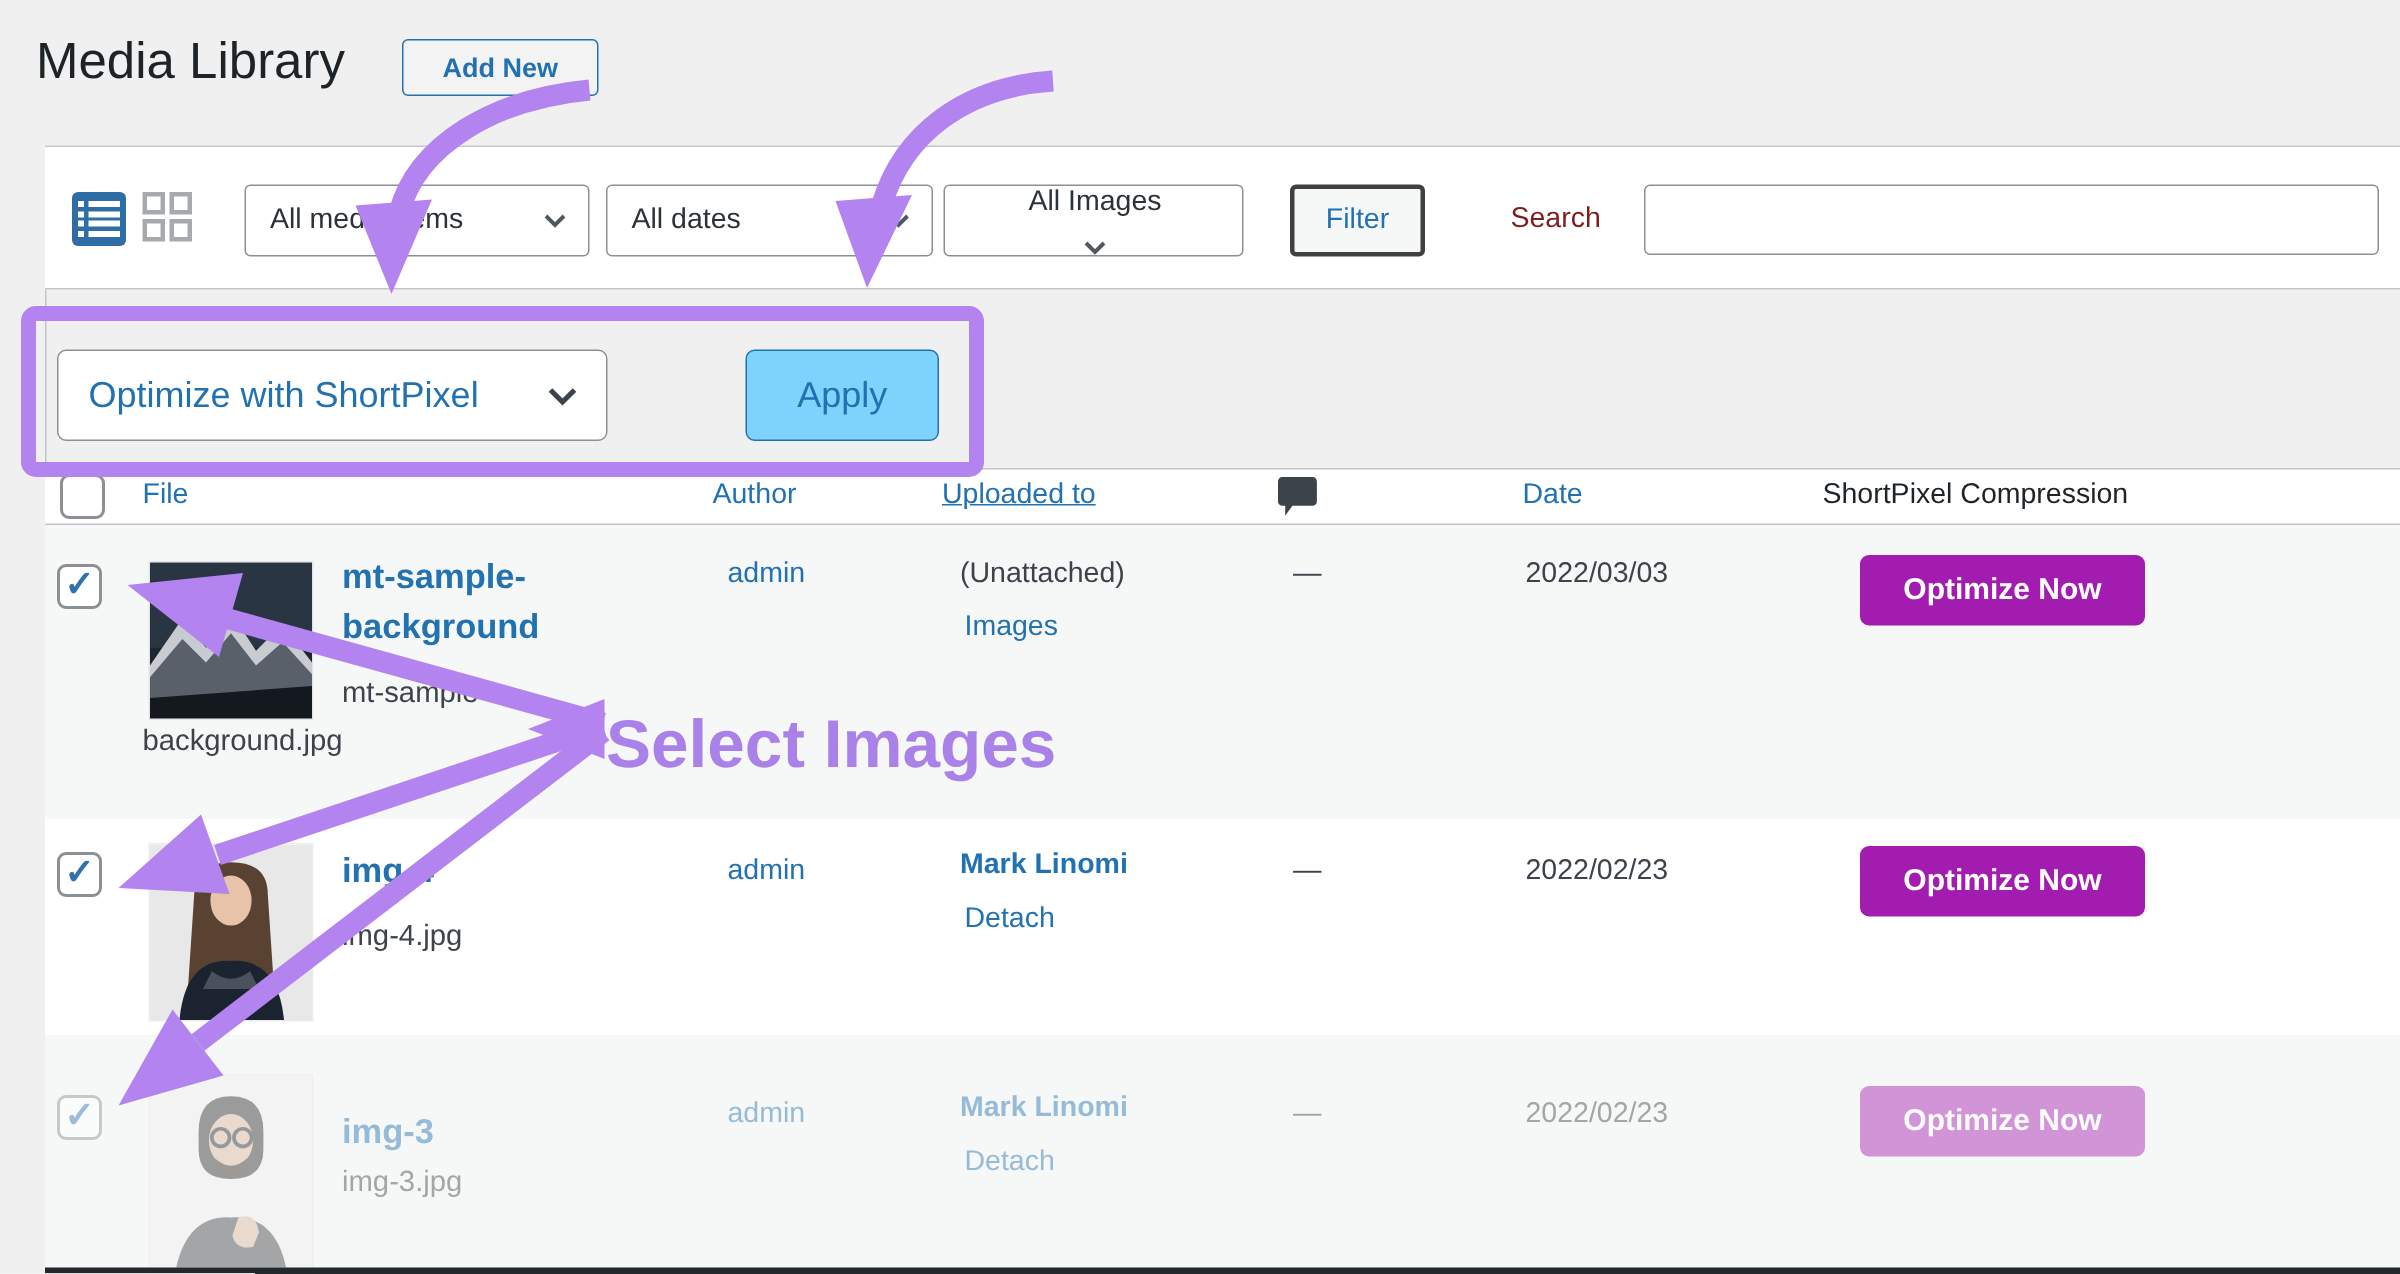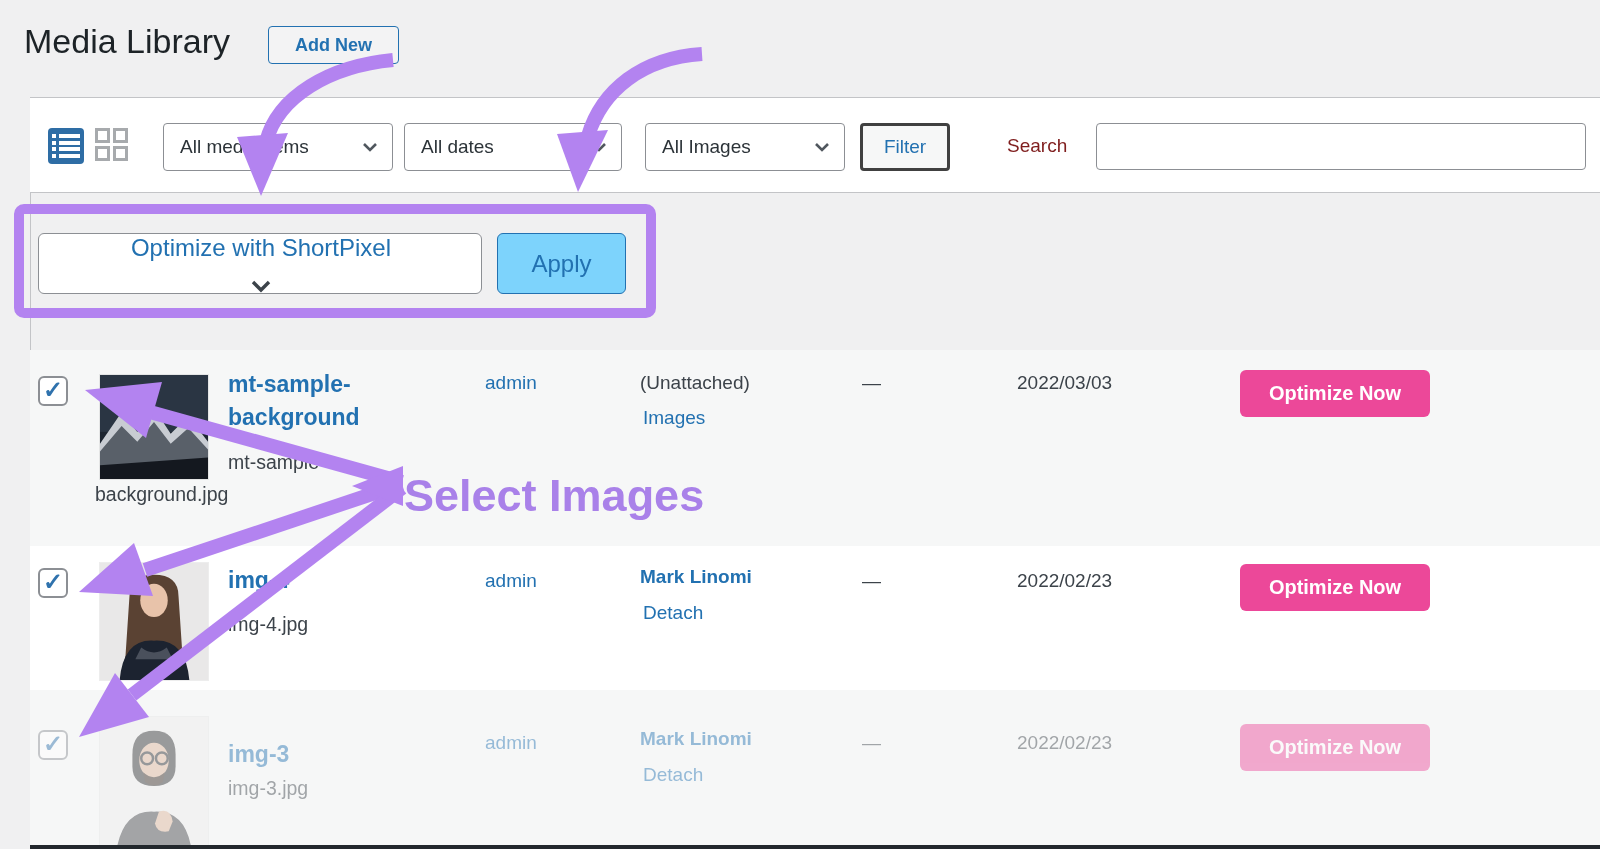--- a/index.html
+++ b/index.html
@@ -31,22 +31,22 @@
     display:flex;align-items:center;justify-content:space-between;padding:0 14px 0 16px;
     box-sizing:border-box;font-size:19px;color:#2c3338;cursor:pointer;}
   .filter-btn{left:830px;top:25px;width:90px;height:48px;background:#f6f7f7;border:3px solid #404040;
     border-radius:4px;color:#2271b1;font-size:19px;display:flex;align-items:center;justify-content:center;
     cursor:pointer;box-sizing:border-box;}
   .search-label{left:977px;top:37px;font-size:19px;color:#7f1d1d;}
   .search-input{left:1066px;top:25px;width:490px;height:47px;border:1px solid #8c8f94;border-radius:4px;
     background:#fff;box-sizing:border-box;font-size:19px;padding:0 10px;outline:none;}
 
   
-  .bulk-select{left:38px;top:233px;width:444px;height:61px;border-radius:6px;
-    font-size:24px;color:#2271b1;padding:0 18px 0 20px;flex-direction:column;}
+  .bulk-select{left:38px;top:233px;width:367px;height:61px;border-radius:6px;
+    font-size:24px;color:#2271b1;padding:0 18px 0 20px;}
   .apply-btn{left:497px;top:233px;width:129px;height:61px;background:#7dd3fc;border:1.5px solid #2271b1;
     border-radius:6px;color:#2271b1;font-size:24px;display:flex;align-items:center;justify-content:center;
     cursor:pointer;box-sizing:border-box;}
 
   
   .thead{left:30px;top:312px;width:1570px;height:38px;background:#fff;
     border-top:1px solid #c3c4c7;border-bottom:1px solid #c3c4c7;box-sizing:border-box;}
   .th{font-size:19px;color:#2271b1;top:6px;}
   .row{left:30px;width:1570px;}
   .row-odd{background:#f6f7f7;}
@@ -54,21 +54,21 @@
   .checkbox{width:30px;height:30px;background:#fff;border:2px solid #8c8f94;border-radius:6px;
     box-sizing:border-box;display:flex;align-items:center;justify-content:center;cursor:pointer;}
   .checkbox .mark{color:#2f72ad;font-size:24px;font-weight:700;line-height:1;margin-top:-2px;}
   .thumb{width:110px;border:1px solid rgba(0,0,0,.07);box-sizing:border-box;cursor:pointer;}
   .thumb svg{display:block;width:100%;height:100%;}
   .file-title{font-size:23px;font-weight:700;color:#2271b1;text-decoration:none;line-height:1.45;
     display:inline-block;width:165px;cursor:pointer;}
   .file-name{font-size:19.5px;color:#3c434a;line-height:1.65;}
   .cell-link{font-size:19px;color:#2271b1;text-decoration:none;cursor:pointer;}
   .cell-text{font-size:19px;color:#3c434a;}
-  .optimize-btn{width:190px;height:47px;background:#ec4899;border:none;border-radius:6px;color:#fff;
+  .optimize-btn{width:190px;height:47px;background:#a21caf;border:none;border-radius:6px;color:#fff;
     font-size:20px;font-weight:700;display:flex;align-items:center;justify-content:center;
     cursor:pointer;font-family:"Liberation Sans",sans-serif;}
   .faded{opacity:.45;}
 
   
   .purple-frame{left:14px;top:204px;width:642px;height:114px;border:10px solid #b383f0;
     border-radius:10px;box-sizing:border-box;pointer-events:none;}
   .overlay{left:0;top:0;width:1600px;height:849px;pointer-events:none;}
   .select-images{left:404px;top:470px;font-size:45px;font-weight:700;color:#a981e9;pointer-events:none;}
   .bottom-bar{left:30px;top:845px;width:1570px;height:4px;background:#23282d;}
@@ -114,40 +114,51 @@
       <svg width="16" height="10" viewBox="0 0 16 10">
         <polyline points="2,2 8,8 14,2" fill="none" stroke="#50575e" stroke-width="2.6"></polyline>
         </svg>
     </div>
     <div class="abs select-box" style="left:374px;top:25px;width:218px;">
       <span>All dates</span>
       <svg width="16" height="10" viewBox="0 0 16 10">
         <polyline points="2,2 8,8 14,2" fill="none" stroke="#50575e" stroke-width="2.6"></polyline>
         </svg>
     </div>
-    <div class="abs select-box" style="left:615px;top:25px;width:200px;">
+    <div class="abs select-box" style="left:599px;top:25px;width:200px;flex-direction:column;">
       <span>All Images</span>
       <svg width="16" height="10" viewBox="0 0 16 10">
         <polyline points="2,2 8,8 14,2" fill="none" stroke="#50575e" stroke-width="2.6"></polyline>
         </svg>
     </div>
 
     <div class="abs filter-btn">Filter</div>
     <div class="abs search-label">Search</div>
     <input class="abs search-input" type="text" value="" style="">
   </div>
 
   <div class="abs select-box bulk-select">
     <span>Optimize with ShortPixel</span>
     <svg width="22" height="14" viewBox="0 0 22 14">
       <polyline points="3,3 11,11 19,3" fill="none" stroke="#3c434a" stroke-width="3.4"></polyline>
       </svg>
   </div>
   <div class="abs apply-btn">Apply</div>
 
+  <div class="abs thead">
+    <div class="abs checkbox" style="left:10px;top:3px;"></div>
+    <a class="abs th" style="left:65px;">File</a>
+    <a class="abs th" style="left:445px;">Author</a>
+    <a class="abs th" style="left:598px;text-decoration:underline;">Uploaded to</a>
+    <svg class="abs" style="left:822px;top:4px;" width="27" height="29" viewBox="0 0 27 29">
+      <path d="M3 1 h21 a3 3 0 0 1 3 3 v14 a3 3 0 0 1 -3 3 h-14 l-5 7 v-7 h-2 a3 3 0 0 1 -3 -3 v-14 a3 3 0 0 1 3 -3 z" fill="#3c434a" transform="scale(0.96)"></path>
+      </svg>
+    <a class="abs th" style="left:985px;">Date</a>
+    <div class="abs th" style="left:1185px;color:#1d2327;">ShortPixel Compression</div>
+  </div>
 
   <div class="abs row row-odd" style="top:350px;height:196px;">
     <div class="abs checkbox" style="left:8px;top:26px;">
       <span class="mark">✓</span>
     </div>
     <div class="abs thumb" style="left:69px;top:24px;height:106px;">
       <svg viewBox="0 0 110 106" preserveAspectRatio="none">
         <rect width="110" height="106" fill="#1d2530"></rect>
         <rect width="110" height="58" fill="#2a3543"></rect>
         <polygon points="0,70 22,38 38,58 55,34 72,60 90,42 110,68 110,106 0,106" fill="#c8ccd2"></polygon>

